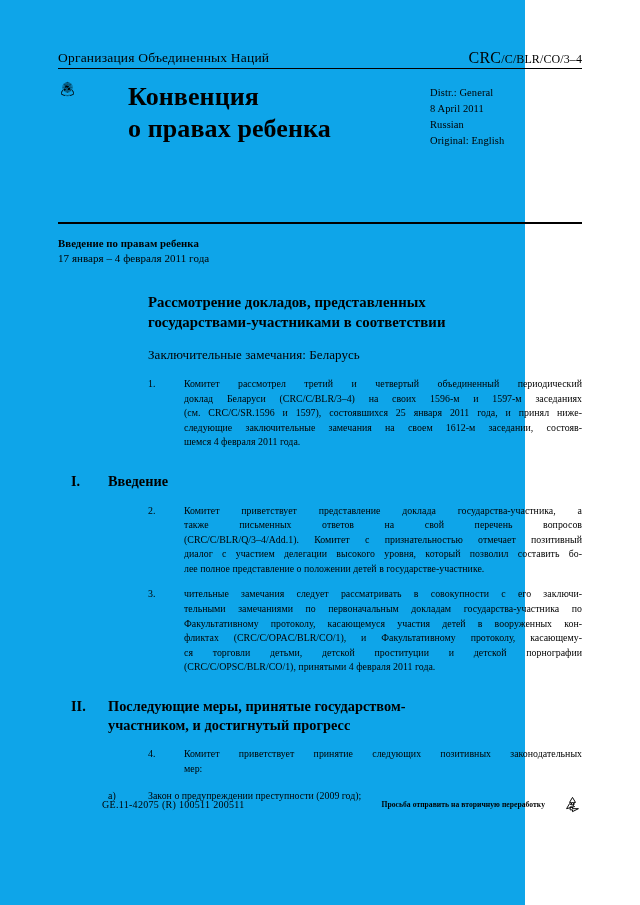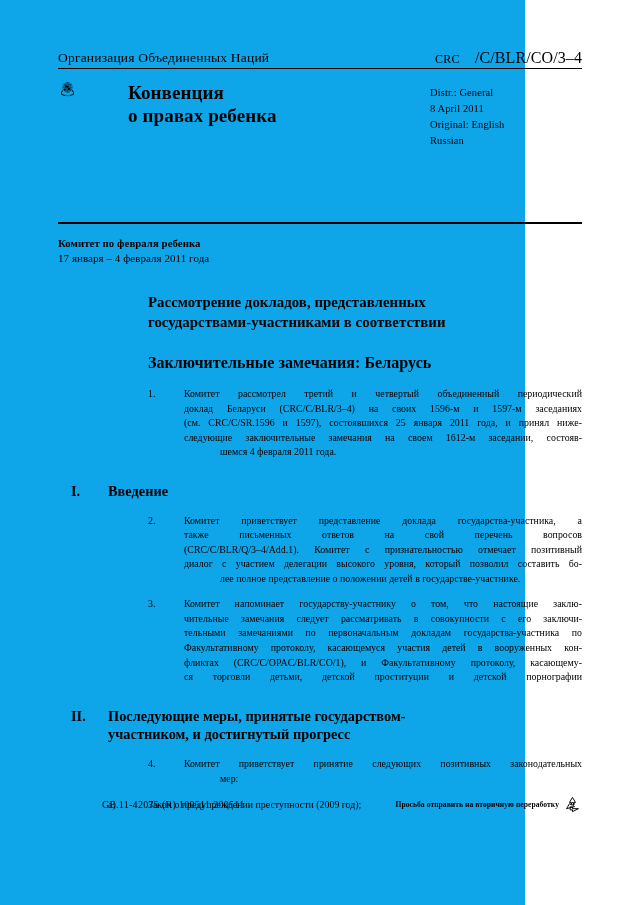--- a/index.html
+++ b/index.html
@@ -41,28 +41,27 @@
     font-size: 13.5px;
     letter-spacing: 0.2px;
     line-height: 1.1;
     white-space: nowrap;
   }
   .doc-symbol {
     white-space: nowrap;
     line-height: 1;
   }
   .doc-symbol .sym-main {
-    font-size: 12px;
+    font-size: 16px;
     letter-spacing: 0.3px;
     font-family: Liberation Serif, serif;
   }
   .doc-symbol .sym-rest {
-    font-size: 16px;
+    font-size: 12px;
     letter-spacing: 0.1px;
-    margin-left: 15px;
   }
   .rule-thin {
     border-bottom: 1.1px solid #000;
     width: 100%;
     height: 0;
   }
 
   .masthead-body {
     display: flex;
     align-items: flex-start;
@@ -73,21 +72,21 @@
     height: 62px;
     flex: 0 0 62px;
     margin-top: 1px;
   }
   .conv-title {
     flex: 1 1 auto;
     padding-left: 8px;
     padding-top: 3px;
     font-family: "Liberation Serif", "DejaVu Serif", serif;
     font-weight: bold;
-    font-size: 19px;
+    font-size: 26px;
     line-height: 1.23;
     letter-spacing: 0.1px;
   }
   .distr-block {
     flex: 0 0 auto;
     width: 152px;
     padding-top: 7px;
     font-size: 10.5px;
     line-height: 1.53;
     letter-spacing: 0.1px;
@@ -138,24 +137,24 @@
     margin-left: 90px;
   }
 
   .doc-title {
     font-weight: bold;
     font-size: 14.8px;
     line-height: 1.36;
     letter-spacing: 0.05px;
   }
   .concl-title {
-    font-weight: bold;
-    font-size: 16px;
+    font-weight: normal;
+    font-size: 13px;
     line-height: 1.3;
-    margin-top: 21px;
+    margin-top: 15px;
     letter-spacing: 0.05px;
   }
 
   .para {
     position: relative;
     font-size: 9.9px;
     line-height: 1.47;
     text-align: justify;
     margin-top: 13px;
     padding-left: 36px;
@@ -170,21 +169,20 @@
 
   
   .jline {
     display: block;
     text-align: justify;
     text-align-last: justify;
     white-space: nowrap;
   }
   .jline.last {
     text-align-last: left;
-    margin-left: 36px;
   }
   .jline.wide {
     letter-spacing: 0;
   }
 
   .section-head {
     position: relative;
     margin-top: 22px;
     padding-left: 50px;
     font-weight: bold;
@@ -225,21 +223,21 @@
   }
   .job-no {
     font-size: 10px;
     letter-spacing: 0.3px;
     white-space: nowrap;
     margin-left: 44px;
   }
   .recycle-wrap {
     display: flex;
     align-items: center;
-    gap: 4px;
+    gap: 18px;
     white-space: nowrap;
   }
   .recycle-text {
     font-weight: bold;
     font-size: 7.6px;
     letter-spacing: 0.05px;
   }
   .recycle-icon {
     width: 19px;
     height: 19px;
@@ -303,31 +301,31 @@
       </div>
 
       <div class="conv-title">
         <div>Конвенция</div>
         <div>о правах ребенка</div>
       </div>
 
       <div class="distr-block">
         <div>Distr.: General</div>
         <div>8 April 2011</div>
+        <div>Russian</div>
         <div>Original: English</div>
-        <div>Russian</div>
       </div>
 
     </div>
   </div>
 
   <div class="rule-thick"></div>
 
   <div class="committee">
-    <div class="committee-name">Комитет по февраля ребенка</div>
+    <div class="committee-name">Введение по правам ребенка</div>
     <div class="session-dates">17 января – 4 февраля 2011 года</div>
   </div>
 
   <div class="content">
 
     <div class="indent-block">
       <div class="doc-title">
         <div>Рассмотрение докладов, представленных</div>
         <div>государствами-участниками в соответствии</div>
       </div>
@@ -357,26 +355,26 @@
         <span class="jline wide">также письменных ответов на свой перечень вопросов</span>
         <span class="jline">(CRC/C/BLR/Q/3–4/Add.1). Комитет с признательностью отмечает позитивный</span>
         <span class="jline">диалог с участием делегации высокого уровня, который позволил составить бо-</span>
         <span class="jline last">лее полное представление о положении детей в государстве-участнике.</span>
       </div>
     </div>
 
     <div class="indent-block">
       <div class="para tight">
         <span class="num">3.</span>
-        <span class="jline">Комитет напоминает государству-участнику о том, что настоящие заклю-</span>
         <span class="jline">чительные замечания следует рассматривать в совокупности с его заключи-</span>
         <span class="jline">тельными замечаниями по первоначальным докладам государства-участника по</span>
         <span class="jline">Факультативному протоколу, касающемуся участия детей в вооруженных кон-</span>
         <span class="jline">фликтах (CRC/C/OPAC/BLR/CO/1), и Факультативному протоколу, касающему-</span>
         <span class="jline wide">ся торговли детьми, детской проституции и детской порнографии</span>
+        <span class="jline last">(CRC/C/OPSC/BLR/CO/1), принятыми 4 февраля 2011 года.</span>
       </div>
     </div>
 
     <div class="section-head">
       <span class="roman">II.</span>
       <span>Последующие меры, принятые государством-</span>
       <div>участником, и достигнутый прогресс</div>
     </div>
 
     <div class="indent-block">

